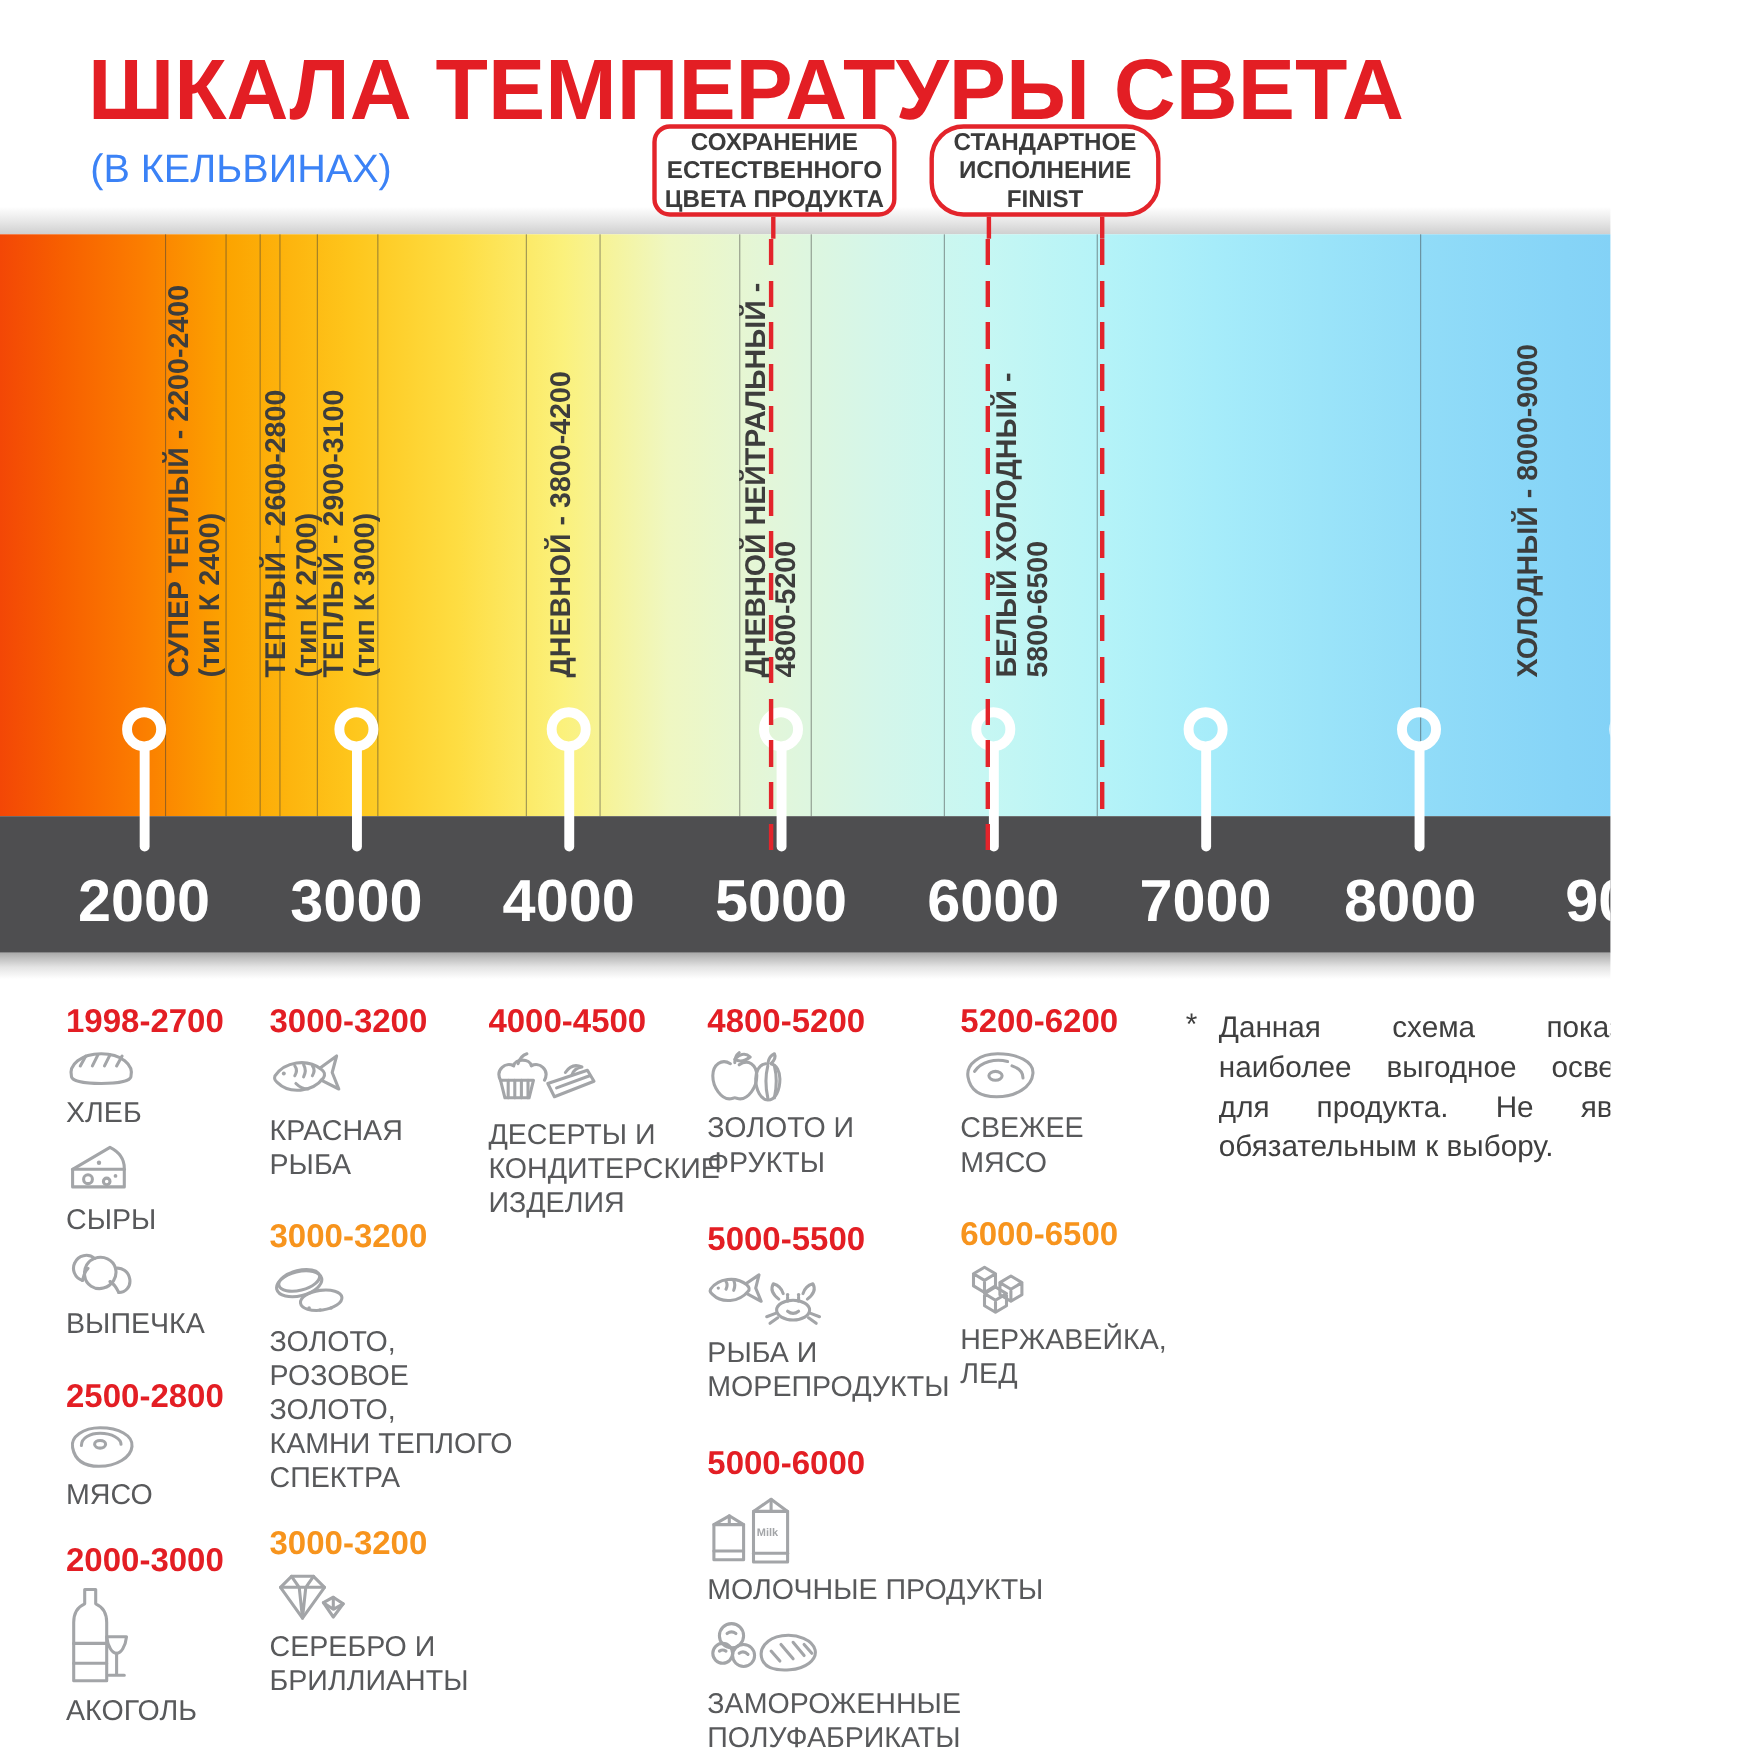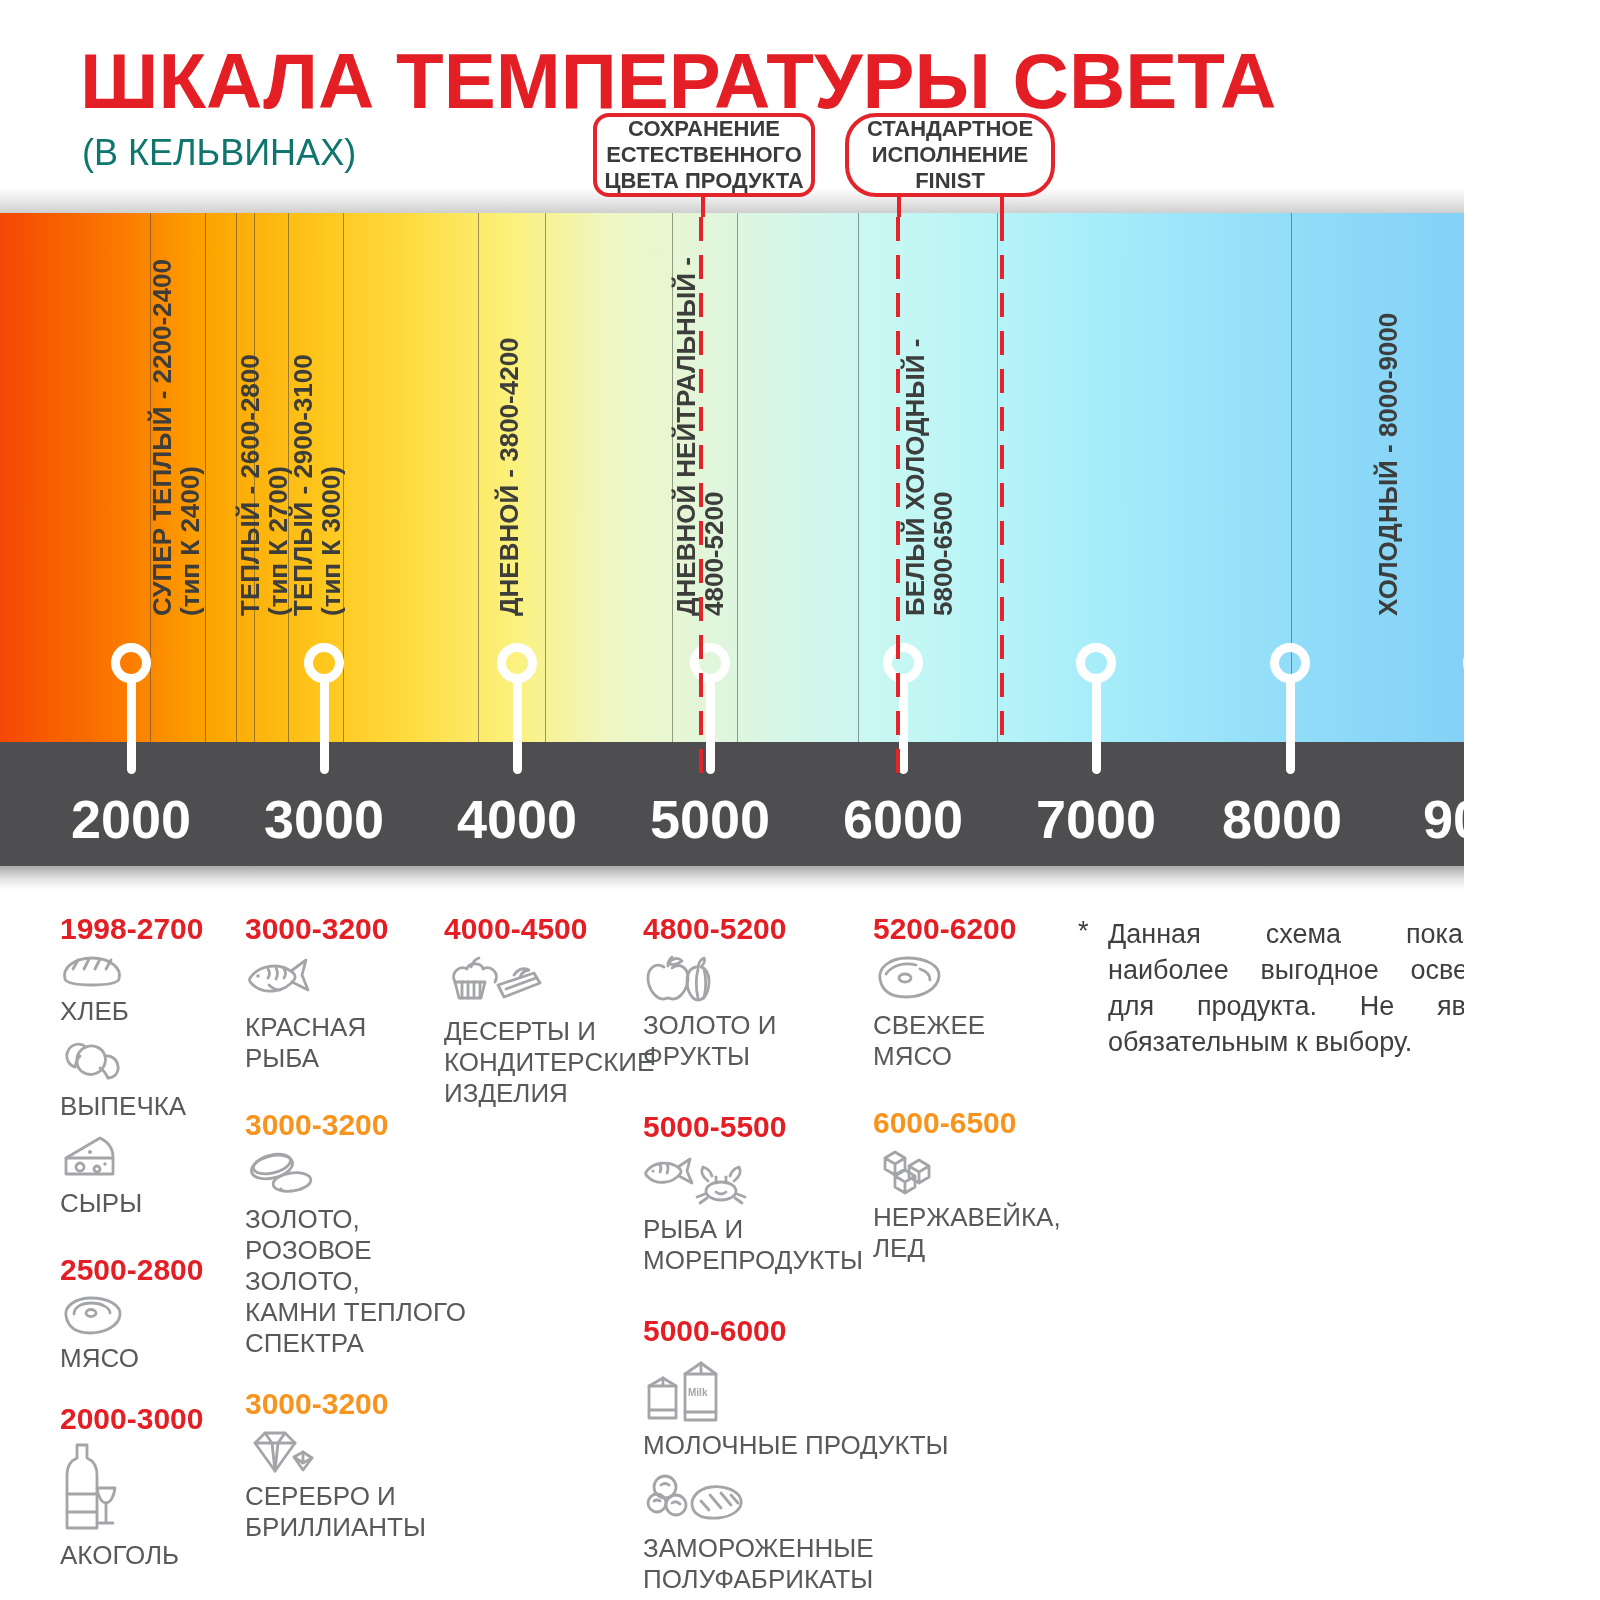--- a/index.html
+++ b/index.html
@@ -1,21 +1,21 @@
 <!DOCTYPE html>
 <html><head>
 <meta charset="utf-8">
 <style>
   html,body{margin:0;padding:0;background:#fff;}
   .page{position:relative;width:1464px;height:1600px;background:#fff;overflow:hidden;
         font-family:"Liberation Sans",sans-serif;}
 
   
   .title{position:absolute;left:80px;top:36px;font-size:78px;font-weight:700;color:#e31e24;letter-spacing:0;}
-  .subtitle{position:absolute;left:82px;top:132px;font-size:36px;color:#0f766e;}
+  .subtitle{position:absolute;left:82px;top:132px;font-size:36px;color:#3b82f6;}
 
   
   .callout{position:absolute;box-sizing:border-box;background:#fff;border:4px solid #e3242b;border-radius:16px;
            display:flex;align-items:center;justify-content:center;text-align:center;
            font-size:22px;font-weight:700;line-height:26px;color:#3b3b3b;white-space:pre-line;z-index:9;}
   .callout-1{left:593px;top:113px;width:222px;height:84px;}
   .callout-2{left:845px;top:113px;width:210px;height:84px;border-radius:31px;}
   .stem{position:absolute;width:4px;background:#e3242b;z-index:9;}
 
   
@@ -184,38 +184,38 @@
   <div class="col" style="left:60px;width:180px">
     <div class="range red">1998-2700</div>
     <div class="item">
       <svg class="licon" width="64" height="38" viewBox="0 0 64 38">
         <path d="M5 27 C2 16 14 6 32 6 C50 6 62 16 59 27 C58 31 47 33 32 33 C17 33 6 31 5 27 Z"></path>
         <path d="M18 8 l-5 9 M29 7 l-5 10 M40 7 l-5 10 M51 8 l-5 9"></path>
       </svg>
       <div class="ilabel">ХЛЕБ</div>
     </div>
     <div class="item">
-      <svg class="licon" width="62" height="50" viewBox="0 0 62 50">
-        <path d="M26 12 C34 9 43 13 45 21 C47 29 42 37 34 39 C26 41 18 36 17 28 C16 20 20 14 26 12 Z"></path>
-        <path d="M26 12 C20 7 11 9 8 16 C5 22 8 30 15 32"></path>
-        <path d="M45 21 C51 20 57 24 58 31 C59 38 54 43 48 43"></path>
-        <path d="M15 32 C16 27 17 24 20 21 M48 43 C46 39 44 35 40 33"></path>
-      </svg>
-      <div class="ilabel">ВЫПЕЧКА</div>
-    </div>
-    <div class="item">
       <svg class="licon" width="58" height="52" viewBox="0 0 58 52">
         <path d="M6 44 V28 L40 8 C48 12 53 19 53 27 V44 Z"></path>
         <path d="M6 28 H53"></path>
         <circle cx="20" cy="37" r="4"></circle>
           <circle cx="37" cy="39" r="3"></circle>
         <circle class="fill" cx="30" cy="22" r="2"></circle>
           <circle class="fill" cx="45" cy="34" r="1.7"></circle>
       </svg>
       <div class="ilabel">СЫРЫ</div>
+    </div>
+    <div class="item">
+      <svg class="licon" width="62" height="50" viewBox="0 0 62 50">
+        <path d="M26 12 C34 9 43 13 45 21 C47 29 42 37 34 39 C26 41 18 36 17 28 C16 20 20 14 26 12 Z"></path>
+        <path d="M26 12 C20 7 11 9 8 16 C5 22 8 30 15 32"></path>
+        <path d="M45 21 C51 20 57 24 58 31 C59 38 54 43 48 43"></path>
+        <path d="M15 32 C16 27 17 24 20 21 M48 43 C46 39 44 35 40 33"></path>
+      </svg>
+      <div class="ilabel">ВЫПЕЧКА</div>
     </div>
     <div class="gap-m"></div>
     <div class="range red">2500-2800</div>
     <div class="item">
       <svg class="licon" width="64" height="44" viewBox="0 0 64 44">
         <path d="M6 23 C4 13 16 5 31 5 C48 5 61 12 60 22 C59 32 46 40 30 40 C16 40 8 34 6 23 Z"></path>
         <path d="M14 21 C14 14 22 10 31 10 C42 10 50 15 50 20"></path>
         <ellipse cx="31" cy="20" rx="5" ry="3.5"></ellipse>
       </svg>
       <div class="ilabel">МЯСО</div>

